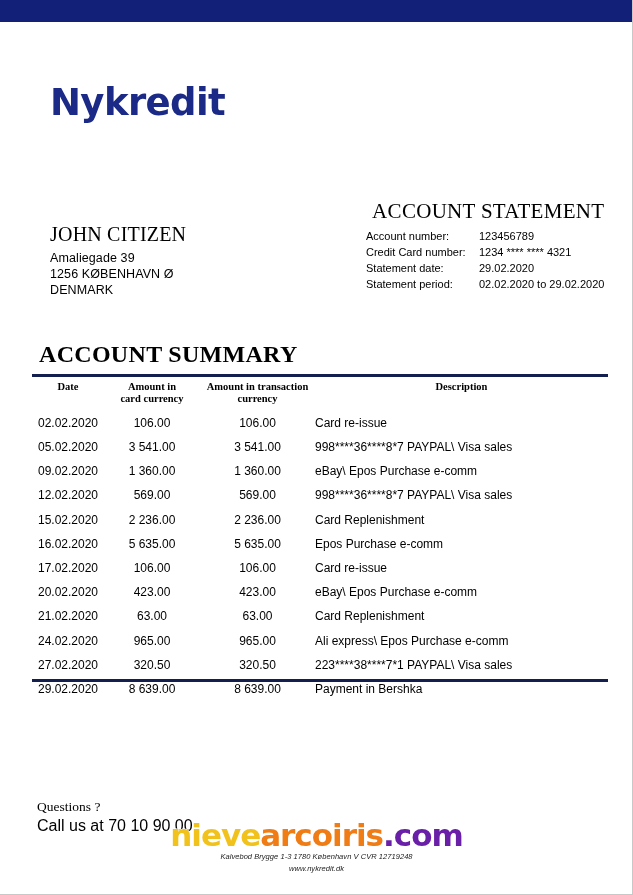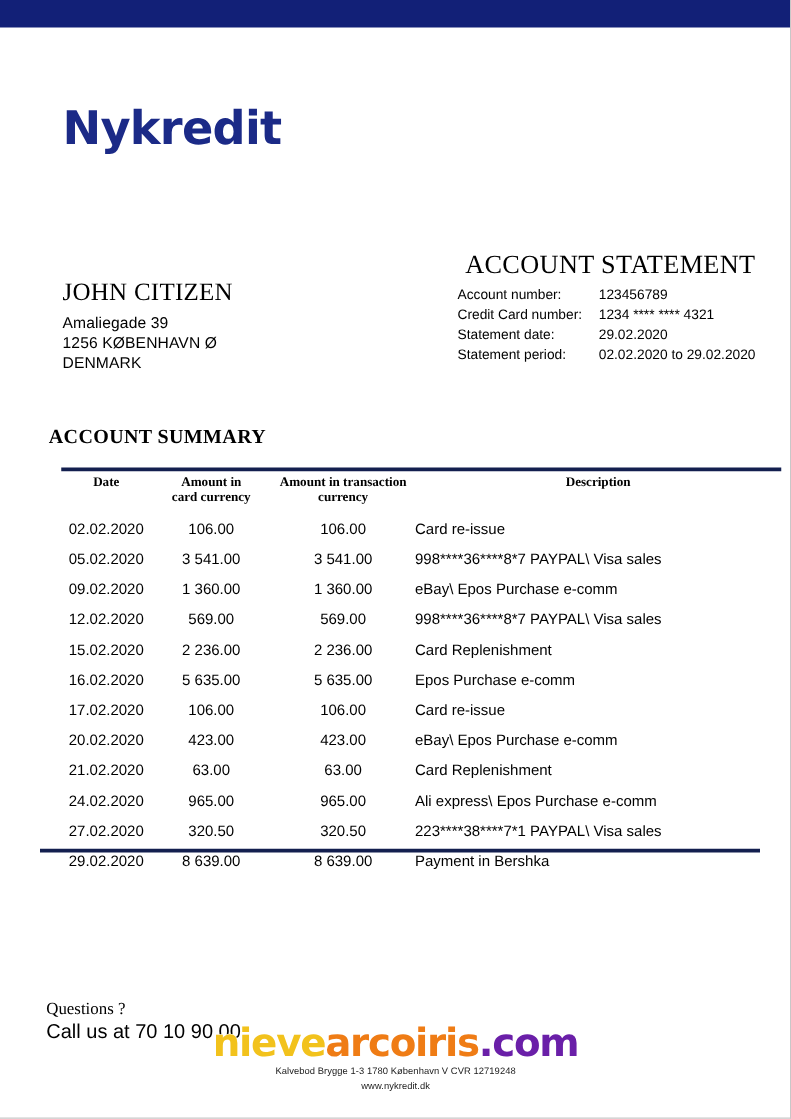--- a/index.html
+++ b/index.html
@@ -92,31 +92,30 @@
   .stmt-label { width: 113px; flex: none; }
   .stmt-value { }
 
   
   .summary-title {
     position: absolute;
     left: 39px;
     top: 341px;
     font-family: "Liberation Serif", serif;
     font-weight: 700;
-    font-size: 16px;
+    font-size: 24px;
     letter-spacing: 0.3px;
   }
 
   
   .table-wrap {
     position: absolute;
     left: 32px;
     top: 374px;
     width: 576px;
-    margin-left: 17px;
   }
   .rule {
     height: 3px;
     background: #131f4f;
     width: 100%;
   }
   .rule-bottom {
     position: absolute;
     left: 32px;
     top: 679px;
@@ -175,20 +174,21 @@
   
   .legal {
     position: absolute;
     left: 0;
     top: 851px;
     width: 633px;
     text-align: center;
     font-size: 7.5px;
     line-height: 1.55;
     color: #1a1a1a;
+    font-style: italic;
   }
   .legal div { letter-spacing: 0.05px; }
 
   
   .watermark {
     position: absolute;
     left: 0;
     top: 820px;
     width: 633px;
     text-align: center;

